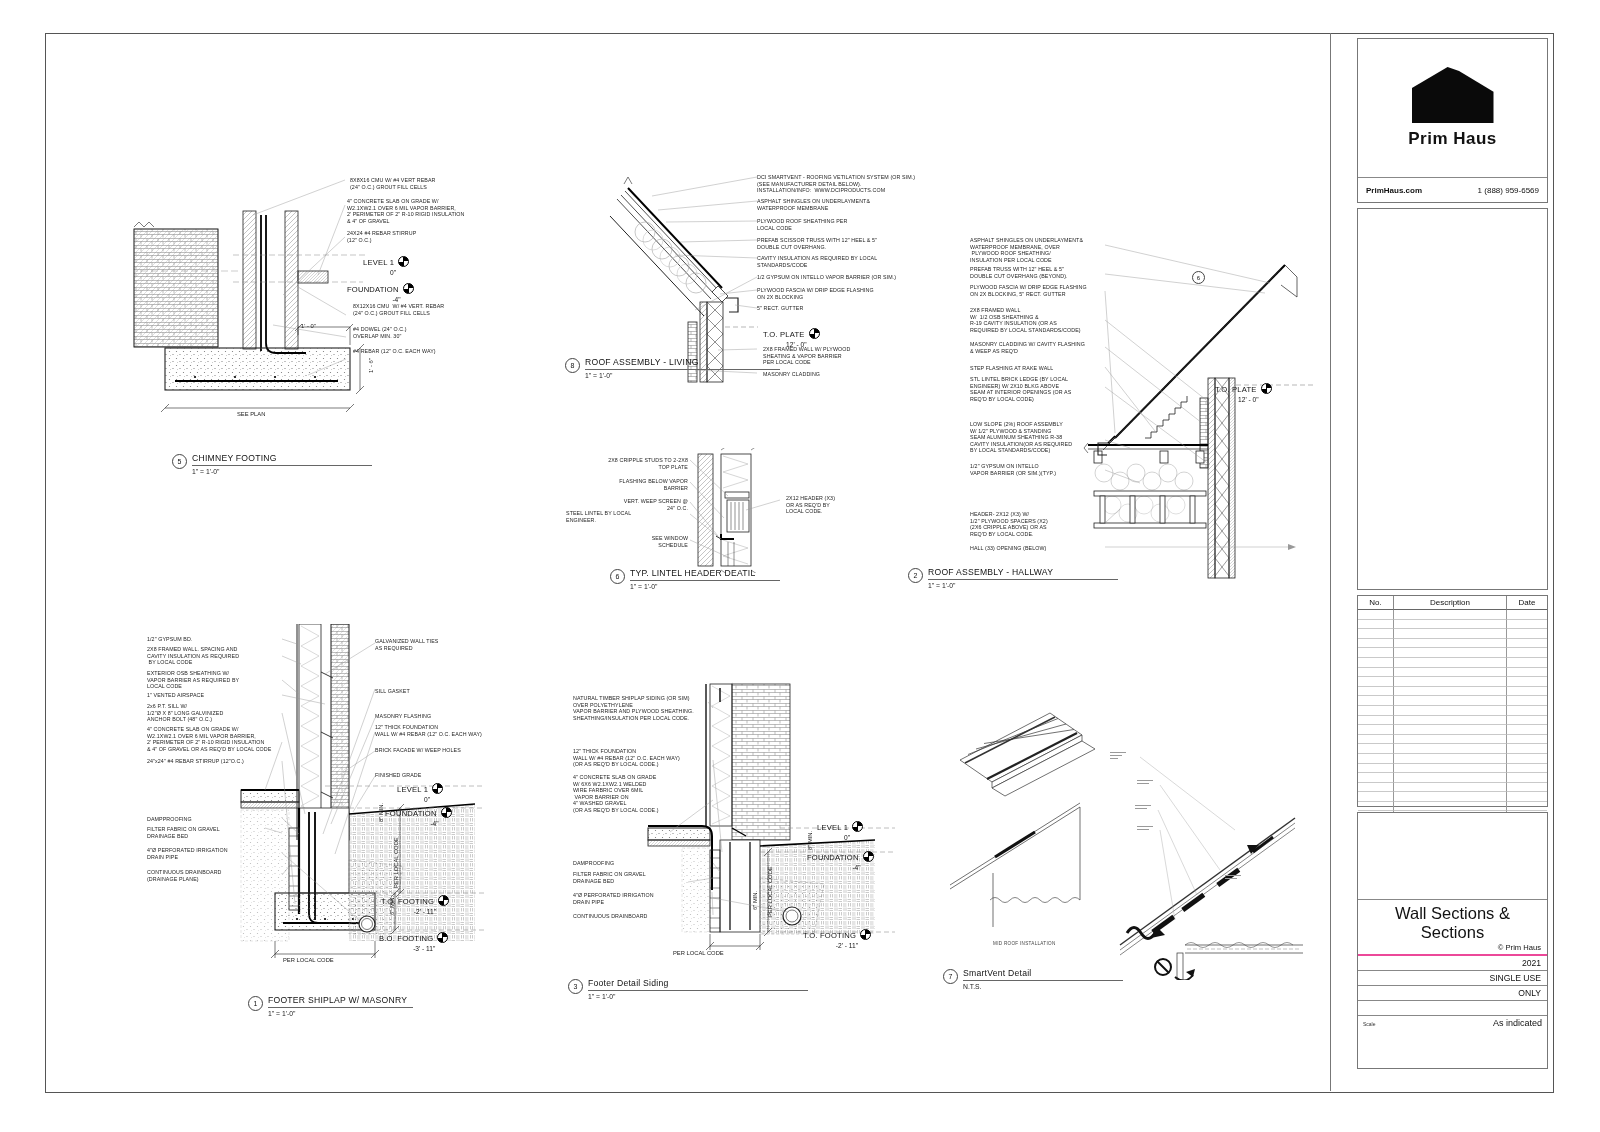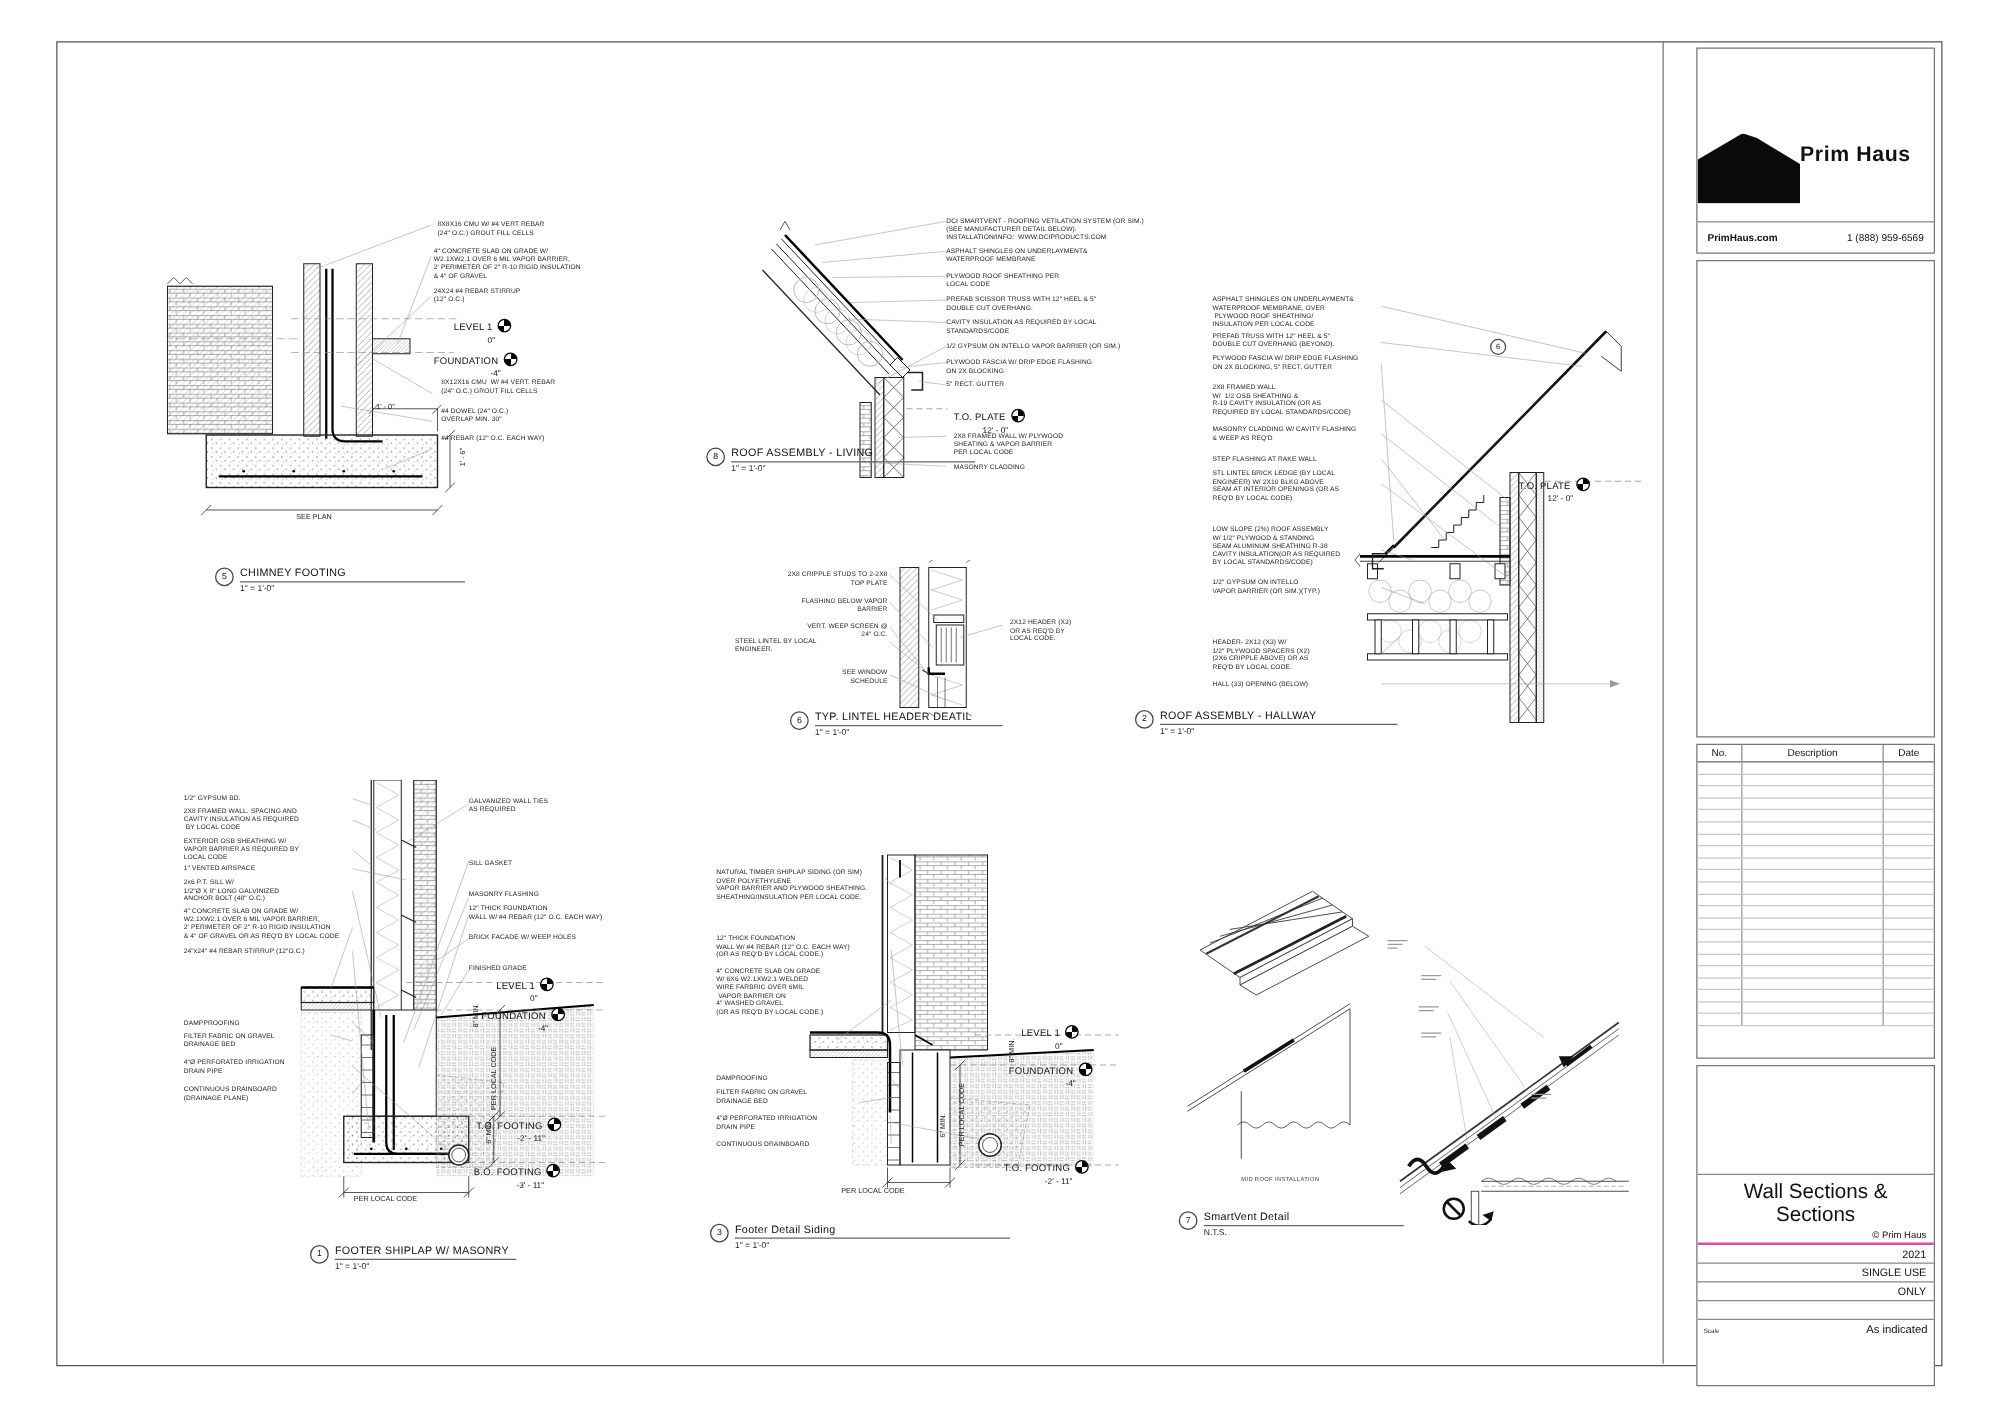--- a/index.html
+++ b/index.html
@@ -28,30 +28,30 @@
 
   .dtitle{position:absolute;display:flex;gap:5px;align-items:flex-start;}
   .dnum{width:13px;height:13px;border:1px solid #444;border-radius:50%;font-size:7px;
         display:flex;align-items:center;justify-content:center;flex:none;margin-top:1px;background:#fff;}
   .dt1{font-size:8.6px;color:#111;border-bottom:1px solid #666;padding-bottom:2px;letter-spacing:.25px;white-space:nowrap;}
   .dt2{font-size:6.8px;margin-top:2px;color:#222;}
 
   
   .tblock{position:absolute;left:1357px;top:38px;width:191px;}
   .tpanel{border:1px solid #777;background:#fff;box-sizing:border-box;margin-bottom:5px;position:relative;}
-  .p-logo{height:165px;display:flex;flex-direction:row;align-items:center;}
+  .p-logo{height:165px;display:flex;flex-direction:column;align-items:center;}
   .logo-shape{width:82px;height:56px;background:#0a0a0a;margin-top:28px;
               clip-path:polygon(0 38%,44% 0,58% 7%,100% 44%,100% 100%,0 100%);}
   .brand-name{font-size:17px;font-weight:bold;letter-spacing:.5px;margin-top:6px;}
   .brand-row{position:absolute;left:0;right:0;bottom:0;border-top:1px solid #888;height:24px;
              display:flex;align-items:center;justify-content:space-between;padding:0 8px;}
   .brand-web{font-size:8px;font-weight:bold;}
   .brand-phone{font-size:8px;}
   .p-empty{height:382px;}
-  .p-rev{height:252px;padding:0;}
+  .p-rev{height:212px;padding:0;}
   .rev-grid{display:grid;grid-template-columns:36px 1fr 40px;}
   .rhead{font-size:8px;text-align:center;padding:2px 0;border-bottom:1px solid #666;border-right:1px solid #888;}
   .rhead:last-child{border-right:none;}
   .rcell{height:8.6px;border-bottom:1px solid #c9c9c9;border-right:1px solid #999;}
   .rcell.c2{border-right:none;}
   .p-sheet{height:257px;display:flex;flex-direction:column;}
   .ts-blank{height:86px;border-bottom:1px solid #888;}
   .ts-title{padding:4px 6px 2px 6px;border-bottom:2px solid #ec4899;}
   .ts-t1,.ts-t2{font-size:16.5px;text-align:center;line-height:19px;color:#111;}
   .ts-copy{font-size:7.6px;text-align:right;margin-top:1px;}
@@ -200,21 +200,21 @@
       <div class="lvl" style="left: 218px; top: 158px;">
         <div><span class="lvl-n">T.O. PLATE</span><span class="lvl-m"></span></div>
         <div class="lvl-v">12' - 0"</div>
       </div>
       <div class="ann" style="left: 218px; top: 181px;">2X8 FRAMED WALL W/ PLYWOOD
 SHEATING &amp; VAPOR BARRIER
 PER LOCAL CODE</div>
       <div class="ann" style="left: 218px; top: 206px;">MASONRY CLADDING</div>
     </div>
 
-  <div class="detail" style="left:570px;top:440px;width:470px;height:155px;">
+  <div class="detail" style="left:548px;top:440px;width:470px;height:155px;">
     <svg style="left:140px;top:8px;" width="95" height="125" viewBox="0 0 95 125">
       <g stroke="#222" stroke-width="0.8" fill="none">
         <rect x="10" y="6" width="15" height="112" fill="url(#hDiag)"></rect>
         <rect x="33" y="6" width="30" height="112"></rect>
         <path d="M35 8 L60 16 L35 24 L60 32 L35 40" stroke="#bbb" stroke-width="0.6"></path>
         <path d="M35 92 L60 100 L35 108 L60 116" stroke="#bbb" stroke-width="0.6"></path>
         <path d="M33 2 l6 -4 M63 2 l6 -4 M33 122 l6 4 M63 122 l6 4" stroke-width="0.5"></path>
         <rect x="37" y="44" width="24" height="6" fill="#fff"></rect>
         <rect x="39" y="52" width="22" height="32" fill="#fff"></rect>
         <path d="M43 54 V82 M47 54 V82 M51 54 V82 M55 54 V82" stroke-width="0.5"></path>

